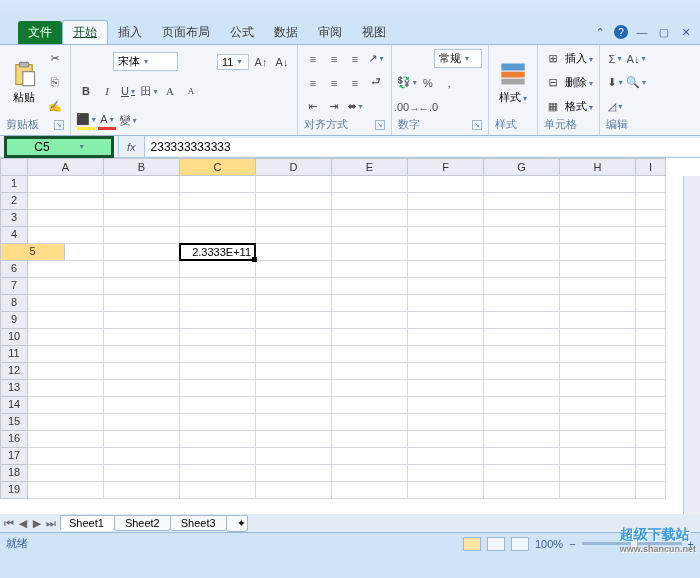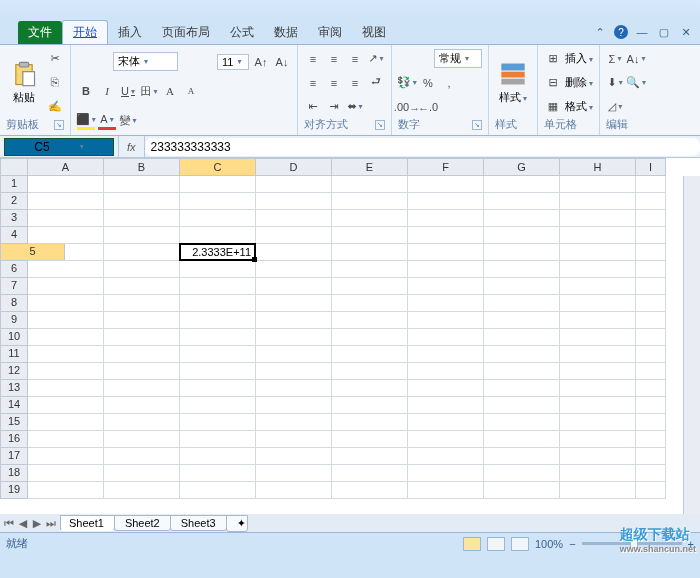--- a/index.html
+++ b/index.html
@@ -3,21 +3,21 @@
 <meta charset="utf-8">
 <style>
 * { margin: 0; padding: 0; box-sizing: border-box; font-family: "Microsoft YaHei", SimSun, Arial, sans-serif; }
 body { width: 700px; height: 578px; background: #cfe4f7; font-size: 11px; overflow: hidden; position: relative; }
 
 .titlebar { height: 20px; background: linear-gradient(#d7e8fb,#cfe4f7); }
 
 .tabs-row { display: flex; align-items: center; height: 24px; background: #cfe4f7; padding-left: 4px; margin-left: 14px; }
 .tab { padding: 3px 10px; color: #3b3b3b; cursor: pointer; border-radius: 3px 3px 0 0; font-size: 12px; }
 .tab.file { background: #0f7a2e; color: #fff; }
-.tab.active { background: #f5f9fd; border: 1px solid #9ab8d6; border-bottom: none; color: #1d4ed8; font-weight: 500; text-decoration: underline; }
+.tab.active { background: #f5f9fd; border: 1px solid #9ab8d6; border-bottom: none; color: #14532d; font-weight: 500; text-decoration: underline; }
 .titleright { margin-left: auto; display: flex; gap: 6px; padding-right: 6px; align-items: center; }
 .titleright span { width: 16px; height: 16px; display: inline-flex; align-items: center; justify-content: center; color: #3b5e8a; }
 
 .ribbon { background: #f2f6fb; border: 1px solid #9ab8d6; border-left: none; border-right: none; height: 92px; display: flex; }
 .group { border-right: 1px solid #c3d6ea; padding: 3px 6px 1px; display: flex; flex-direction: column; justify-content: space-between; }
 .group-label { text-align: center; color: #5a7ba1; font-size: 11px; padding-bottom: 2px; display: flex; justify-content: space-between; align-items: center; }
 .group-label .dlg { width: 10px; height: 10px; border: 1px solid #9ab8d6; font-size: 7px; text-align: center; line-height: 8px; color: #5a7ba1; }
 .group-body { flex: 1; display: flex; gap: 4px; }
 .bigbtn { display: flex; flex-direction: column; align-items: center; justify-content: center; gap: 2px; padding: 2px 4px; }
 .bigbtn svg { width: 28px; height: 28px; }
@@ -26,24 +26,24 @@
 .ctl { border: 1px solid #afc6e0; background: #fff; padding: 1px 4px; font-size: 11px; display: inline-flex; align-items: center; gap: 2px; margin-left: 36px; }
 .sel { width: 65px; }
 .sz { width: 32px; }
 .iconbtn { width: 18px; height: 18px; display: inline-flex; align-items: center; justify-content: center; color: #4a4a4a; font-size: 11px; }
 .iconbtn.b { font-weight: bold; }
 .iconbtn.i { font-style: italic; font-family: serif; }
 .iconbtn.u { text-decoration: underline; }
 .dd::after { content: "▾"; font-size: 8px; margin-left: 2px; color: #5a7ba1; }
 
 .formulabar { display: flex; height: 22px; background: #e9f0f8; border-bottom: 1px solid #b4c8df; align-items: center; }
-.namebox { width: 110px; background: #0369a1; border: 1px solid #14532d; margin: 2px 4px; text-align: center; font-size: 12px; padding: 1px; display: flex; justify-content: center; align-items: center; }
+.namebox { width: 110px; background: #86efac; border: 3px solid #14532d; margin: 2px 4px; text-align: center; font-size: 12px; padding: 1px; display: flex; justify-content: center; align-items: center; }
 .namebox::after { content: "▾"; font-size: 8px; margin-left: 30px; color: #5a7ba1; }
 .fx { padding: 0 8px; font-style: italic; color: #555; border-left: 1px solid #b4c8df; border-right: 1px solid #b4c8df; height: 100%; display: flex; align-items: center; }
-.fval { flex: 1; background: #fff; padding: 2px 6px; font-size: 12px; border-radius: 7px; }
+.fval { flex: 1; background: #fff; padding: 2px 6px; font-size: 12px; }
 
 .sheet { position: relative; background: #fff; height: 374px; overflow: hidden; }
 .colhdrs { display: flex; position: absolute; top: 0; left: 0; right: 17px; height: 18px; }
 .corner { width: 28px; height: 18px; background: #e9edf3; border: 1px solid #c0c8d2; }
 .ch { width: 76px; height: 18px; background: #e9edf3; border: 1px solid #c0c8d2; border-left: none; text-align: center; line-height: 16px; color: #333; font-size: 11px; }
 .ch.sel { background: #ffdd88; }
 .rowhdrs { position: absolute; top: 18px; left: 0; width: 28px; }
 .rh { height: 17px; background: #e9edf3; border: 1px solid #c0c8d2; border-top: none; text-align: center; line-height: 15px; color: #333; font-size: 11px; }
 .rh.sel { background: #ffdd88; }
 .grid { position: absolute; top: 18px; left: 28px; right: 17px; bottom: 18px; }

